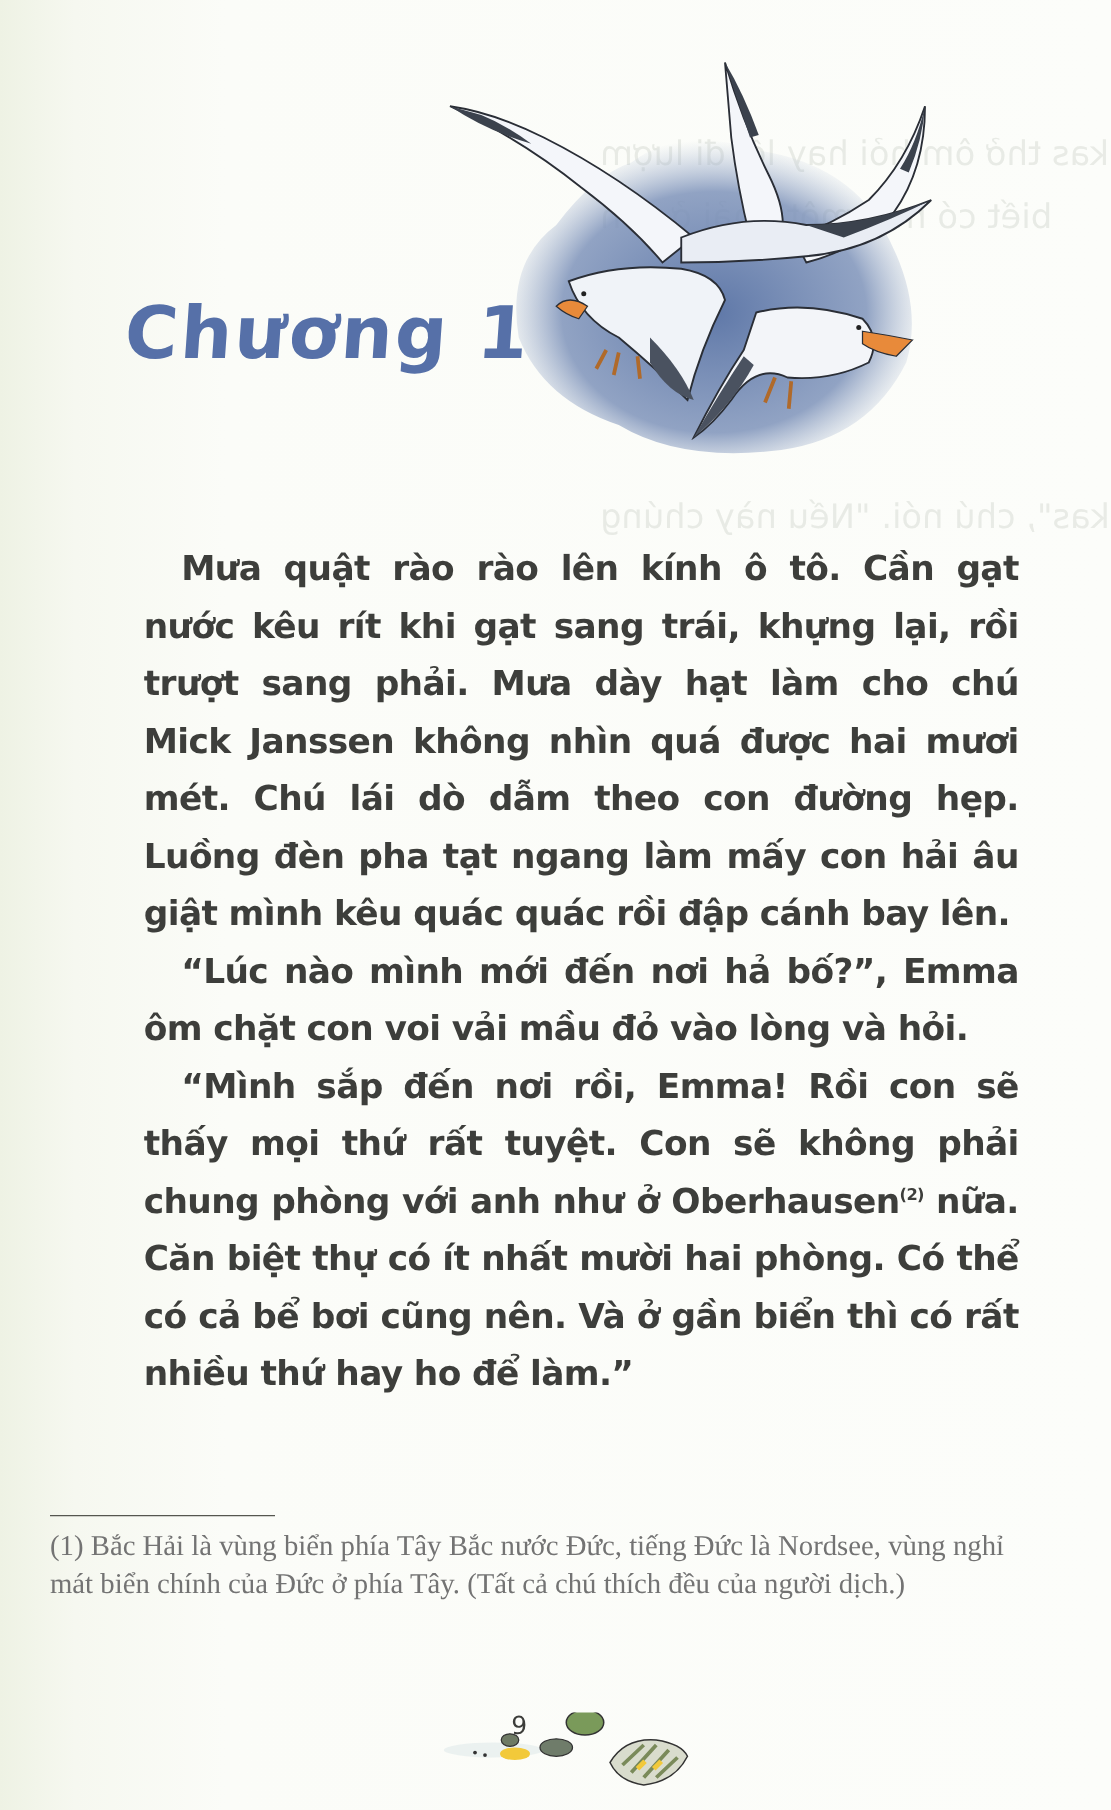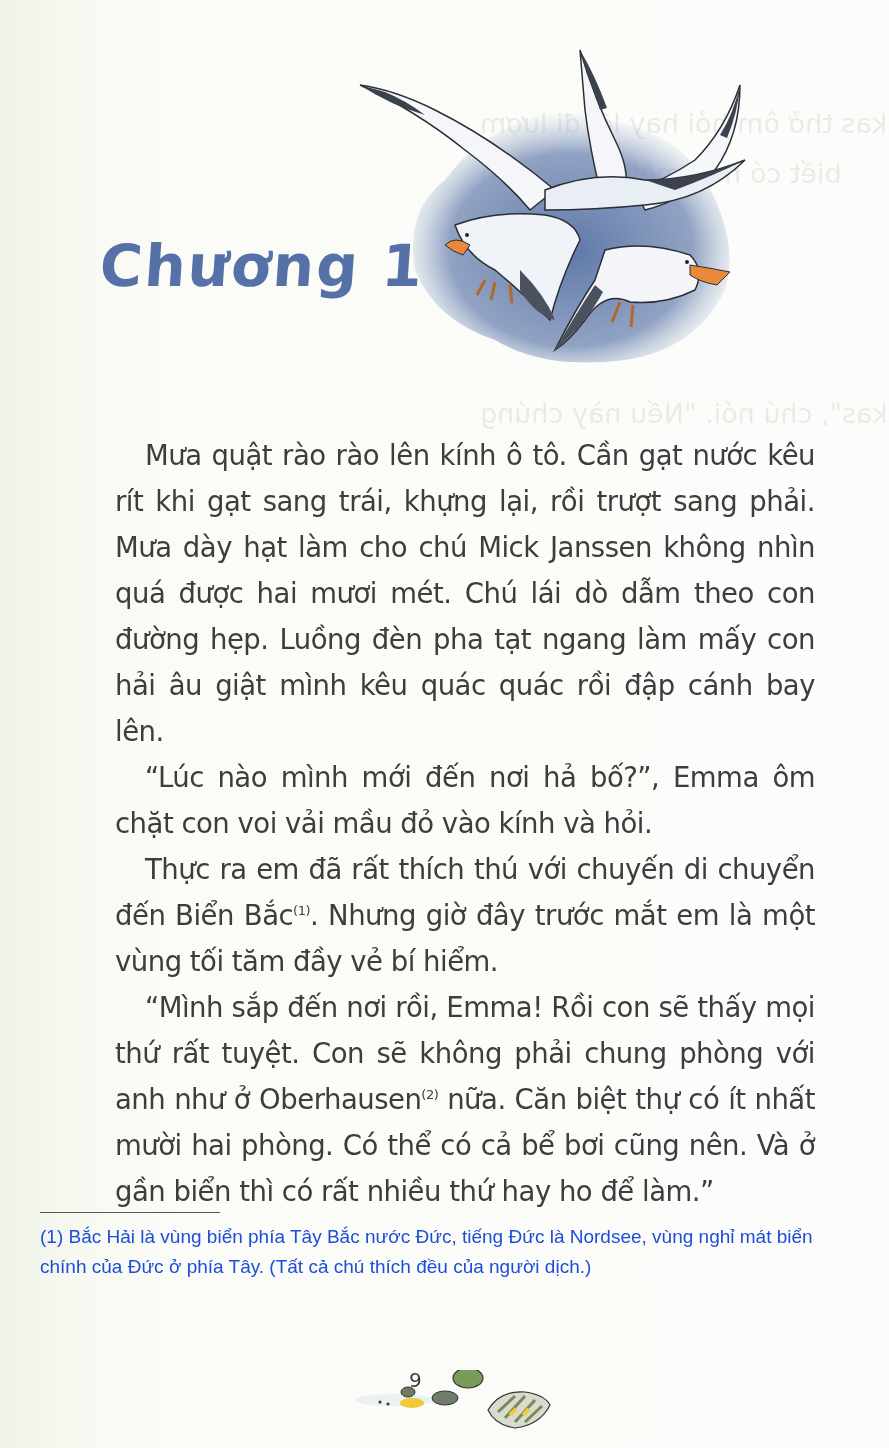--- a/index.html
+++ b/index.html
@@ -24,33 +24,34 @@
     color: #5670a8;
     transform: skewX(-4deg);
   }
 
   .illustration { position: absolute; left: 345px; top: 40px; width: 420px; height: 340px; }
 
   .body-text {
     position: absolute; left: 115px; top: 432px; width: 700px;
     font-size: 27.5px; line-height: 46px; letter-spacing: -0.5px;
     text-align: justify;
+    font-weight: bold;
   }
   .body-text p { margin: 0 0 0 0; text-indent: 0; }
   .body-text p + p { margin-top: 0; }
   .body-text .ind { text-indent: 30px; }
   sup { font-size: 13px; vertical-align: super; line-height: 0; }
 
   .fn-rule {
     position: absolute; left: 40px; top: 1212px; width: 180px; height: 1px; background: #55564f;
   }
   .footnotes {
     position: absolute; left: 40px; top: 1222px; width: 780px;
-    font-family: Liberation Sans, sans-serif;
-    font-size: 19px; line-height: 30px; color: #1d4ed8;
+    font-family: Liberation Serif, serif;
+    font-size: 23px; line-height: 30px; color: #737373;
   }
   .footnotes p { margin: 0; }
 
   .page-number {
     position: absolute; left: 409px; top: 1368px; font-size: 20px; color: #3c3d3a;
   }
   .shells { position: absolute; left: 340px; top: 1370px; width: 220px; height: 70px; }
 </style>
 </head>
 <body>
@@ -92,22 +93,21 @@
     <path d="M210 310 Q230 275 250 245 L258 252 Q240 285 210 310 Z" fill="#4a5260"></path>
     <path d="M345 225 Q365 228 385 232 L372 245 Q355 242 345 235 Z" fill="#e88a3a" stroke="#2a2e36" stroke-width="1"></path>
     <circle cx="342" cy="222" r="2" fill="#222"></circle>
     <path d="M275 262 l-8 20 M288 265 l-2 22" stroke="#b06a2a" stroke-width="3"></path>
   </svg>
 
   <div class="chapter-title">Chương 1</div>
 
   <div class="body-text">
     <p class="ind">Mưa quật rào rào lên kính ô tô. Cần gạt nước kêu rít khi gạt sang trái, khựng lại, rồi trượt sang phải. Mưa dày hạt làm cho chú Mick Janssen không nhìn quá được hai mươi mét. Chú lái dò dẫm theo con đường hẹp. Luồng đèn pha tạt ngang làm mấy con hải âu giật mình kêu quác quác rồi đập cánh bay lên.</p>
-    <p class="ind">“Lúc nào mình mới đến nơi hả bố?”, Emma ôm chặt con voi vải mầu đỏ vào kính và hỏi.</p>
-    <p class="ind"><span>Thực ra em đã rất thích thú với chuyến di chuyển đến Biển Bắc</span><sup>(1)</sup><span>. Nhưng giờ đây trước mắt em là một vùng tối tăm đầy vẻ bí hiểm.</span></p>
+    <p class="ind">“Lúc nào mình mới đến nơi hả bố?”, Emma ôm chặt con voi vải mầu đỏ vào lòng và hỏi.</p>
     <p class="ind"><span>“Mình sắp đến nơi rồi, Emma! Rồi con sẽ thấy mọi thứ rất tuyệt. Con sẽ không phải chung phòng với anh như ở Oberhausen</span><sup>(2)</sup><span> nữa. Căn biệt thự có ít nhất mười hai phòng. Có thể có cả bể bơi cũng nên. Và ở gần biển thì có rất nhiều thứ hay ho để làm.”</span></p>
   </div>
 
   <div class="fn-rule"></div>
   <div class="footnotes">
     <p>(1) Bắc Hải là vùng biển phía Tây Bắc nước Đức, tiếng Đức là Nordsee, vùng nghỉ mát biển chính của Đức ở phía Tây. (Tất cả chú thích đều của người dịch.)</p>
   </div>
 
   <div class="page-number">9</div>
 

